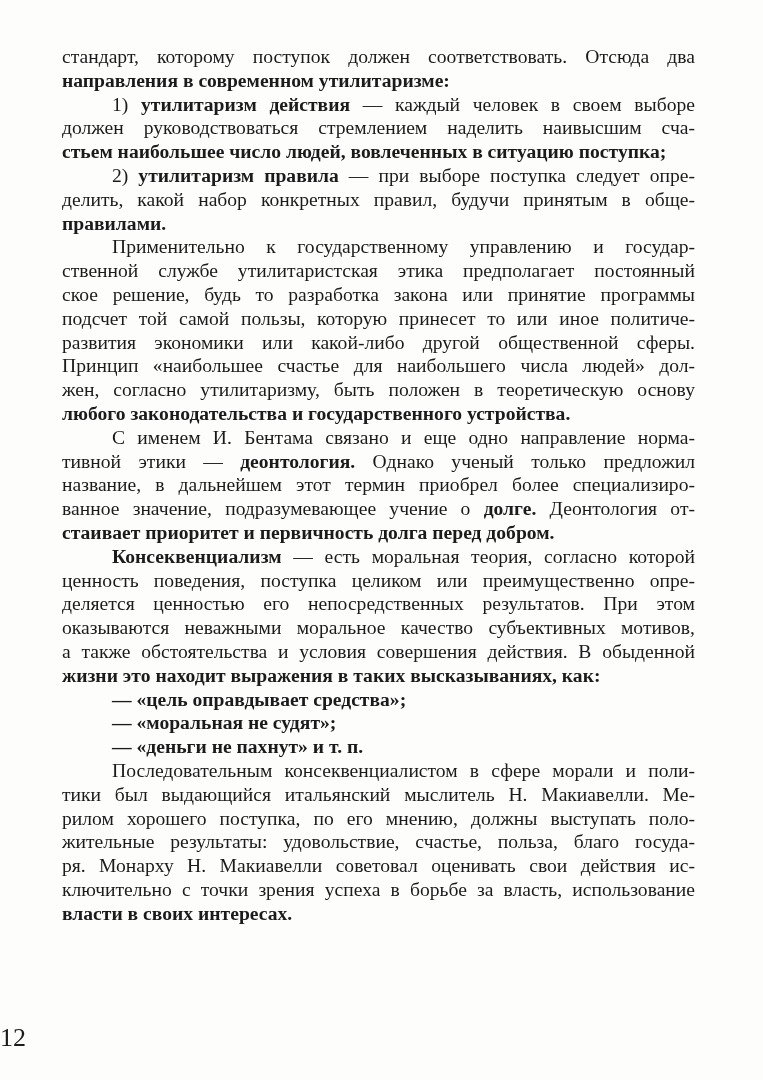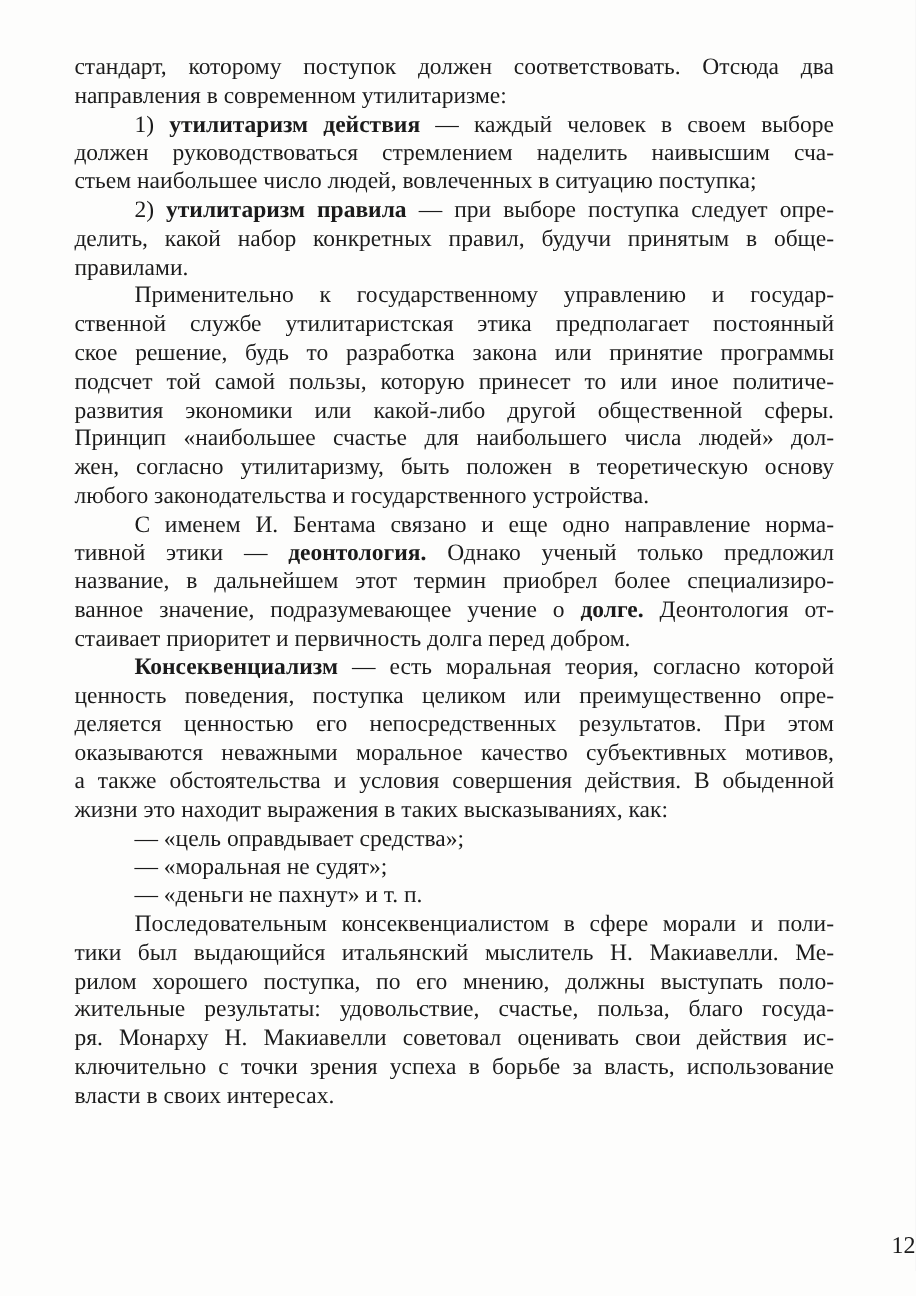--- a/index.html
+++ b/index.html
@@ -25,32 +25,33 @@
     font-size: 19.6px;
     line-height: 23.8px;
   }
   .para { margin: 0; padding: 0; }
   .line {
     text-align: justify;
     text-align-last: justify;
   }
   .line.last {
     text-align-last: left;
+    font-weight: bold;
   }
   .line.first {
     text-indent: 50px;
   }
   .b { font-weight: bold; }
   .page-number {
     position: absolute;
     left: 0;
     right: 0;
     bottom: 30px;
-    text-align: right;
-    font-size: 20px;
+    text-align: left;
+    font-size: 26px;
     line-height: 24px;
   }
 </style>
 </head>
 <body>
 
 <div class="page">
   <div class="text-block">
       <div class="para">
         <div class="line just"><span>стандарт, которому поступок должен соответствовать. Отсюда два</span></div>

